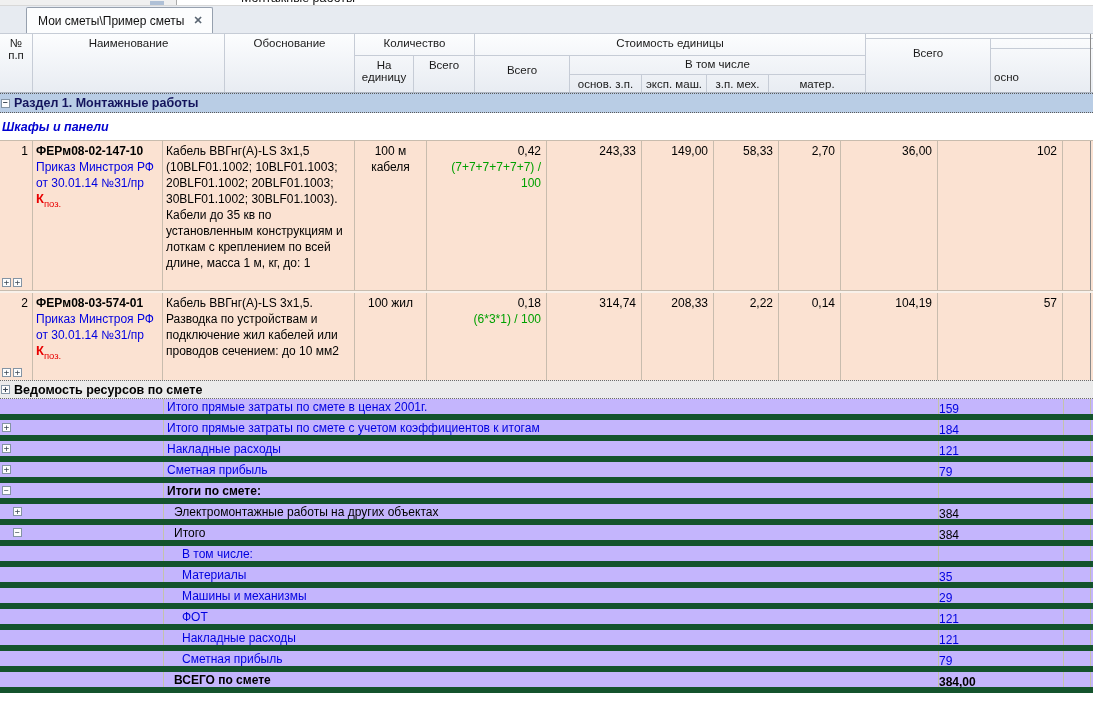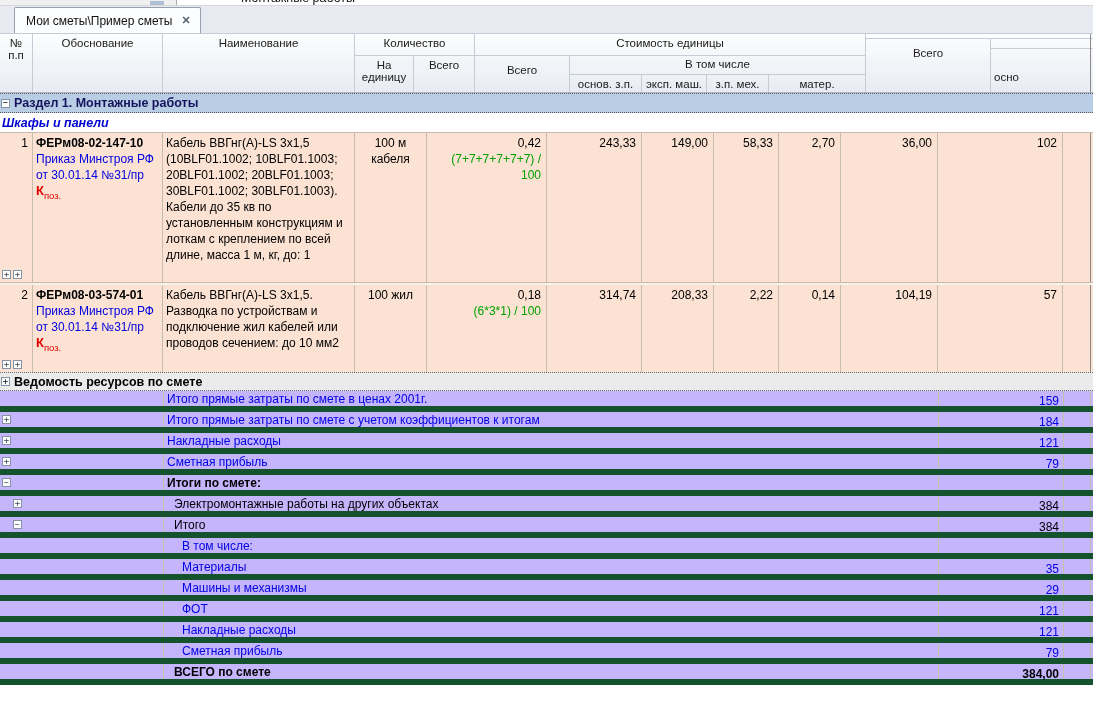--- a/index.html
+++ b/index.html
@@ -8,21 +8,21 @@
   .screen { position:relative; width:1093px; height:710px; background:#fff; overflow:hidden; }
 
   
   .topstrip { position:relative; height:6px; background:#F0F0F0; border-bottom:1px solid #D8D8D8; overflow:hidden; }
   .ts-icon { position:absolute; left:150px; top:1px; width:14px; height:5px; background:#9FB4CF; opacity:.8; }
   .ts-field { position:absolute; left:176px; right:0; top:0; height:6px; background:#FFFFFF; border-left:1px solid #ABABAB; overflow:hidden; }
   .ts-text { position:absolute; top:-9px; left:64px; font-size:12.5px; color:#111; white-space:nowrap; }
 
   
   .tabbar { height:27px; background:#E7EBF1; display:flex; align-items:flex-end; }
-  .tab { height:26px; margin-left:14px; background:#FCFDFE; border:1px solid #96A0AE; border-bottom:none; border-radius:2px 2px 0 0;
+  .tab { height:26px; margin-left:26px; background:#FCFDFE; border:1px solid #96A0AE; border-bottom:none; border-radius:2px 2px 0 0;
          display:flex; align-items:center; gap:9px; padding:0 9px 0 11px; font-size:12px; color:#111; }
   .tab-close { color:#5B6673; font-weight:bold; font-size:11px; line-height:11px; }
 
   
   .cw-num  { width:33px; }
   .cw-just { width:130px; }
   .cw-name { width:192px; }
   .cw-unit { width:72px; }
   .cw-qty  { width:120px; }
   .cw-qty1 { width:59px; }
@@ -45,21 +45,21 @@
   .hmid { height:19px; border-right:1px solid #C6CCD6; border-bottom:1px solid #C6CCD6; text-align:center; padding-top:2px; overflow:hidden; }
   .hrow { display:flex; flex:1; }
   .hrow .hc { height:100%; }
   .h-cut { text-align:left; padding-left:3px; white-space:nowrap; border-right:none; position:relative;margin-top:19px; }
   .tailline { position:relative; }
   .tailline::after { content:""; position:absolute; right:2px; top:0; bottom:0; width:1px; background:#8A8A8A; }
 
   
   .section-row { height:20px; background:#B9CDE5; border-top:1px dotted #5A5A5A; border-bottom:1px dotted #5A5A5A;
                  display:flex; align-items:center; font-weight:bold; font-size:12.5px; color:#14145C; }
-  .subsection-row { height:20px; background:#FFFFFF; border-bottom:1px solid #C8BCAE; display:flex; align-items:center;
+  .subsection-row { height:28px; background:#FFFFFF; border-bottom:1px solid #C8BCAE; display:flex; align-items:center;
                     font-weight:bold; font-style:italic; font-size:12.5px; color:#0000D0; padding-left:2px; }
 
   
   .icon-box { width:9px; height:9px; border:1px solid #8494A4; background:#FDFDFD; display:inline-flex; align-items:center; justify-content:center;
               font-family:"DejaVu Sans Mono", monospace; font-size:9px; line-height:7px; color:#3B4856; flex:0 0 auto; }
   .icon-box.plus::before  { content:"+"; margin-top:-1px; }
   .icon-box.minus::before { content:"−"; font-size:8px; margin-top:-1px; }
 
   
   .datarow { display:flex; background:#FBE2D2; }
@@ -81,21 +81,21 @@
   
   .resources-row { height:19px; background:#EBEBEB; border-top:1px dotted #6A6A6A; border-bottom:1px dotted #6A6A6A;
                    display:flex; align-items:center; font-weight:bold; font-size:12.5px; color:#000; }
   .resources-row .icon-box { margin:0 4px 0 1px; }
   .section-row .icon-box { margin:0 4px 0 1px; }
 
   
   .sumrow { display:flex; height:21px; background:#c4b5fd; border-bottom:6px solid #14532d; font-size:12px; }
   .sum-left { width:163px; display:flex; align-items:center; }
   .sum-name { flex:0 0 775px; border-left:1px solid #C3C3AC; display:flex; align-items:center; overflow:hidden; white-space:nowrap; }
-  .sum-value { width:125px; border-left:1px solid #C3C3AC; text-align:right; padding-right:4px; line-height:20px; }
+  .sum-value { width:125px; border-left:1px solid #C3C3AC; text-align:left; padding-right:4px; line-height:20px; }
   .sum-tail { flex:1; border-left:1px solid #C3C3AC; position:relative; }
   .sum-tail::after { content:""; position:absolute; right:2px; top:0; bottom:0; width:1px; background:#C3C3AC; }
   .blue { color:#0000E0; }
   .black { color:#000000; }
   .bold { font-weight:bold; }
   .bottom-space { background:#FFFFFF; flex:1; }
 </style>
 </head>
 <body>
 
@@ -113,22 +113,22 @@
       <span class="tab-label">Мои сметы\Пример сметы</span>
       <span class="tab-close">✕</span>
     </div>
   </div>
 
   <div class="thead">
     <div class="hc full cw-num">
       <div>№</div>
       <div>п.п</div>
     </div>
+    <div class="hc full cw-name">Наименование</div>
     <div class="hc full cw-just">Обоснование</div>
-    <div class="hc full cw-name">Наименование</div>
     <div class="hgroup cw-qty">
       <div class="htop">Количество</div>
       <div class="hrow">
         <div class="hc cw-qty1">На единицу</div>
         <div class="hc cw-qty2">Всего</div>
       </div>
     </div>
     <div class="hgroup" style="width:391px">
       <div class="htop">Стоимость единицы</div>
       <div class="hrow">

